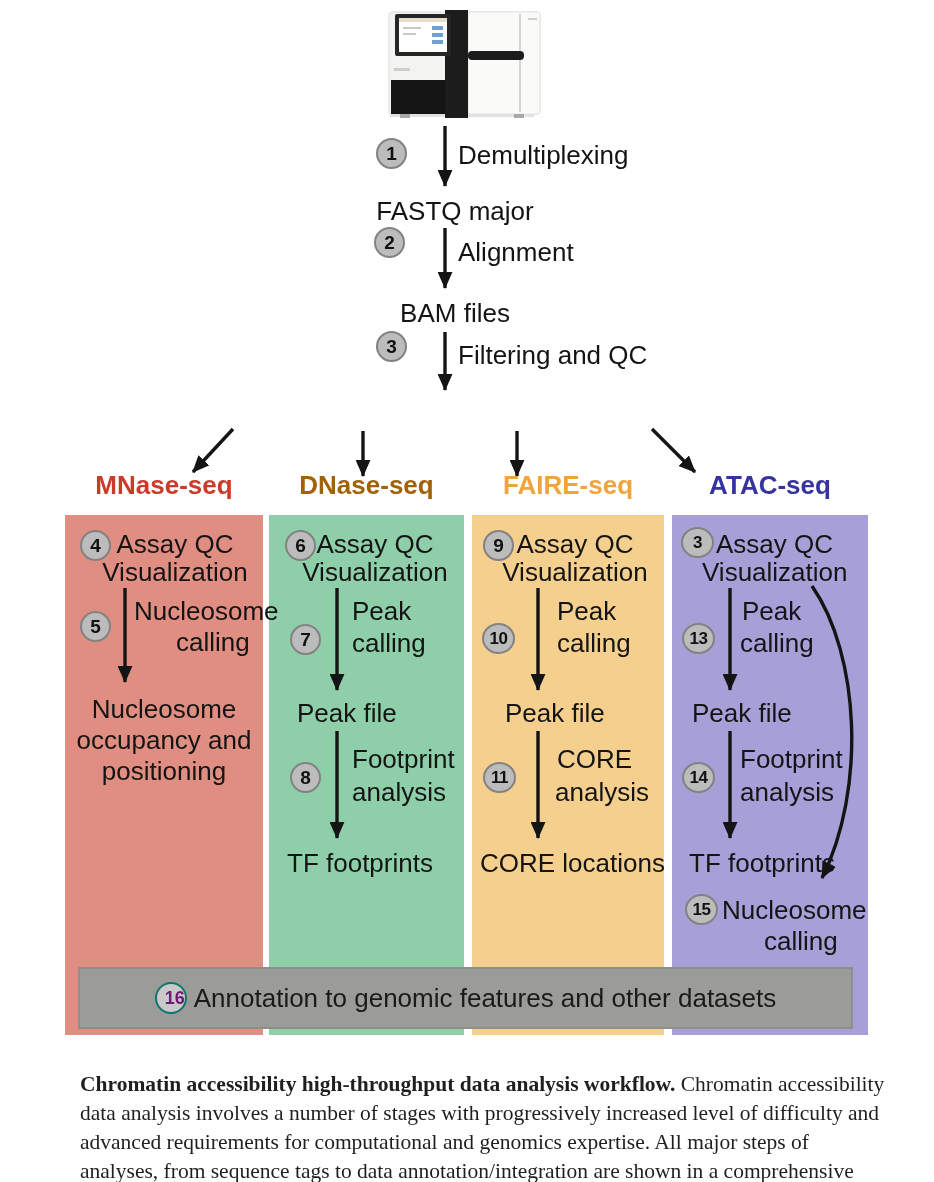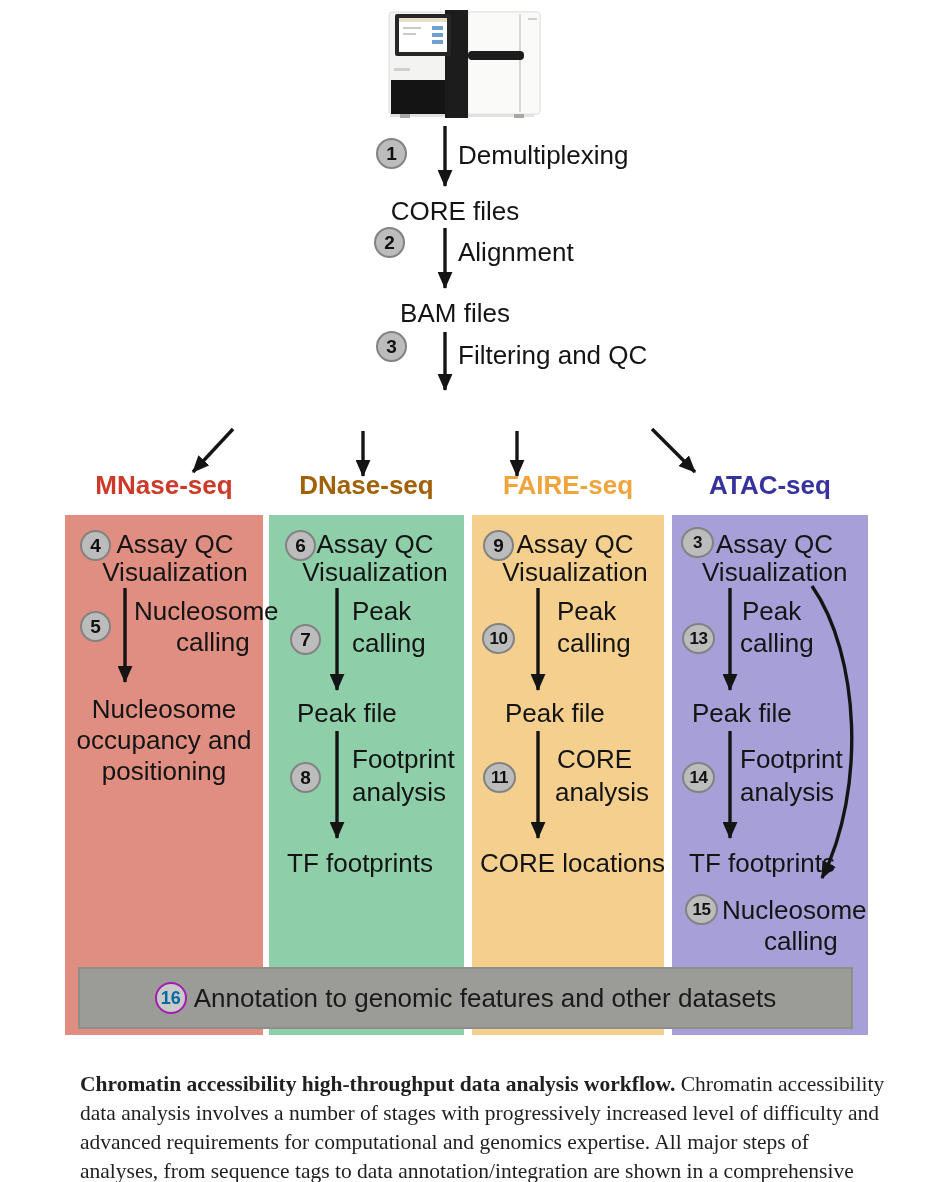--- a/index.html
+++ b/index.html
@@ -20,23 +20,23 @@
   .num-circle.small-font{font-size:17px;letter-spacing:-0.5px;}
   .txt{position:absolute;z-index:4;}
   #arrow-layer{position:absolute;left:0;top:0;z-index:3;pointer-events:none;}
   #machine{position:absolute;left:388px;top:8px;z-index:2;}
   .annot-bar{
     position:absolute;left:78px;top:967px;width:775px;height:62px;z-index:2;
     border:2px solid #8e8e8b;box-sizing:border-box;
     display:flex;align-items:center;justify-content:center;gap:7px;
   }
   .annot-circle{
-    width:32px;height:32px;border-radius:50%;background:#c9c9c9;border:2px solid #a21caf;
-    box-sizing:border-box;display:flex;align-items:center;justify-content:center;
-    font-weight:bold;font-size:18px;color:#0369a1;flex:0 0 auto;
+    width:32px;height:32px;border-radius:50%;background:#c9c9c9;border:2px solid #0f766e;
+    box-sizing:border-box;display:flex;align-items:center;justify-content:flex-end;
+    font-weight:bold;font-size:18px;color:#701a75;flex:0 0 auto;
   }
   .annot-text{font-size:26px;color:#1a1a1a;white-space:nowrap;}
   .caption{
     position:absolute;left:80px;top:1048px;width:808px;z-index:2;
     font-family:"Liberation Serif","DejaVu Serif",serif;
     font-size:21.5px;line-height:29px;color:#1f1f1f;
   }
   .caption b{font-weight:bold;}
 </style>
 </head>
@@ -89,21 +89,21 @@
       <line x1="730" y1="731" x2="730" y2="838" marker-end="url(#ah)"></line>
       <path d="M 812 586 C 860 655, 866 790, 822 878" marker-end="url(#ah)"></path>
     </g>
   </svg>
 
   <div class="num-circle" style="left:376px;top:138px;">
       <span>1</span>
     </div>
   <div class="txt lbl" style="left:458px;top:141px;">Demultiplexing</div>
 
-  <div class="txt lbl ctr" style="left:345px;top:197px;width:220px;">CORE files</div>
+  <div class="txt lbl ctr" style="left:345px;top:197px;width:220px;">FASTQ major</div>
 
   <div class="num-circle" style="left:374px;top:227px;">
       <span>2</span>
     </div>
   <div class="txt lbl" style="left:458px;top:238px;">Alignment</div>
 
   <div class="txt lbl ctr" style="left:345px;top:299px;width:220px;">BAM files</div>
 
   <div class="num-circle" style="left:376px;top:331px;">
       <span>3</span>

